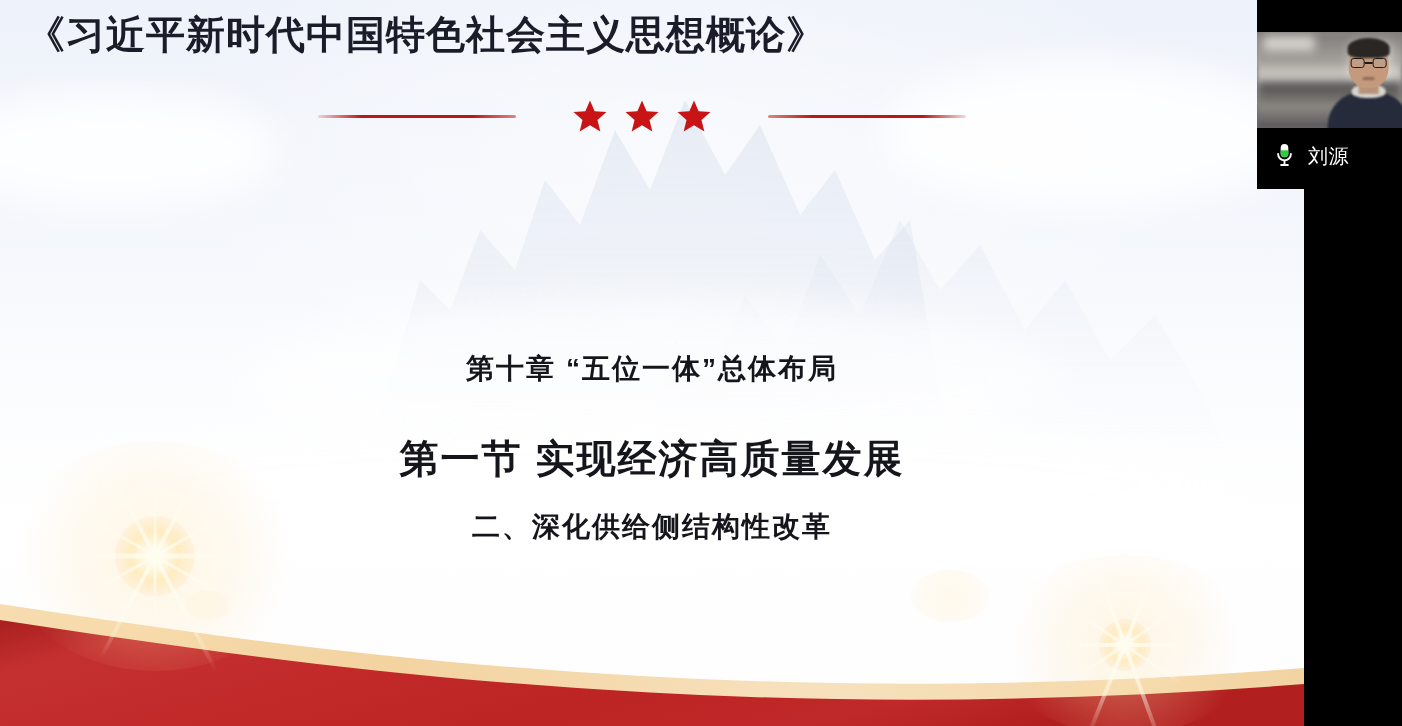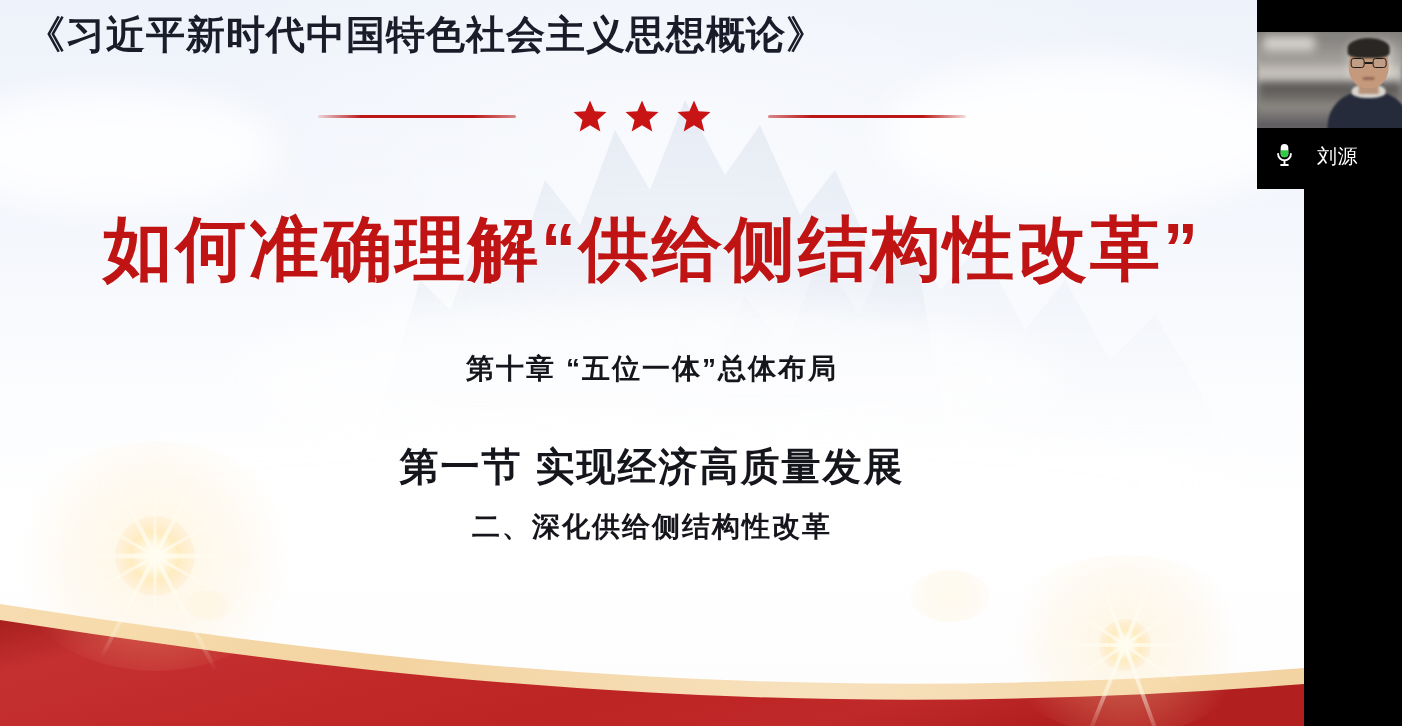--- a/index.html
+++ b/index.html
@@ -118,21 +118,21 @@
   .sub-line {
     position:absolute;
     width:1304px;
     text-align:center;
     color:#15151c;
     font-family:"Liberation Sans","DejaVu Sans",sans-serif;
     font-weight:700;
     white-space:nowrap;
   }
   .sub-1 { left:0; top:350px; font-size:28px; letter-spacing:2px; }
-  .sub-2 { left:0; top:432px; font-size:39px; letter-spacing:2px;margin-top:8px; }
+  .sub-2 { left:0; top:432px; font-size:39px; letter-spacing:2px; }
   .sub-3 { left:0; top:508px; font-size:28px; letter-spacing:2px; }
 
   
   .wave {
     position:absolute;
     left:0; bottom:0;
     width:1304px; height:230px;
     overflow:hidden;
     pointer-events:none;
   }
@@ -296,21 +296,21 @@
     border-radius:2px;
     filter:blur(0.8px);
   }
 
   .name-row {
     position:absolute;
     left:0; top:134px;
     width:145px; height:44px;
     display:flex;
     align-items:center;
-    gap:22px;
+    gap:13px;
     padding-left:17px;
   }
   .mic-icon { width:21px; height:26px; display:block; flex:none; }
   .mic-icon svg { width:100%; height:100%; display:block; }
   .name-text {
     color:#ffffff;
     font-size:20px;
     font-family:"Liberation Sans","DejaVu Sans",sans-serif;
     letter-spacing:0.5px;
     white-space:nowrap;
@@ -370,21 +370,20 @@
         </span>
         <span class="star">
           <svg viewBox="0 0 24 24">
               <polygon fill="#c81414" points="12,1.6 15.1,8.9 23,9.4 17,14.6 18.9,22.4 12,18.1 5.1,22.4 7,14.6 1,9.4 8.9,8.9"></polygon>
             </svg>
         </span>
       </span>
       <span class="divider-line right"></span>
     </div>
 
-    <div class="main-heading">如何准确理解“供给侧结构性改革”</div>
 
     <div class="sub-line sub-1">第十章 “五位一体”总体布局</div>
     <div class="sub-line sub-2">第一节 实现经济高质量发展</div>
     <div class="sub-line sub-3">二、深化供给侧结构性改革</div>
 
     <div class="wave">
       <svg viewBox="0 0 1304 230" preserveAspectRatio="none">
         <defs>
           <linearGradient id="redg" x1="0" y1="0" x2="1" y2="0.3">
             <stop offset="0%" stop-color="#a81f1f"></stop>

